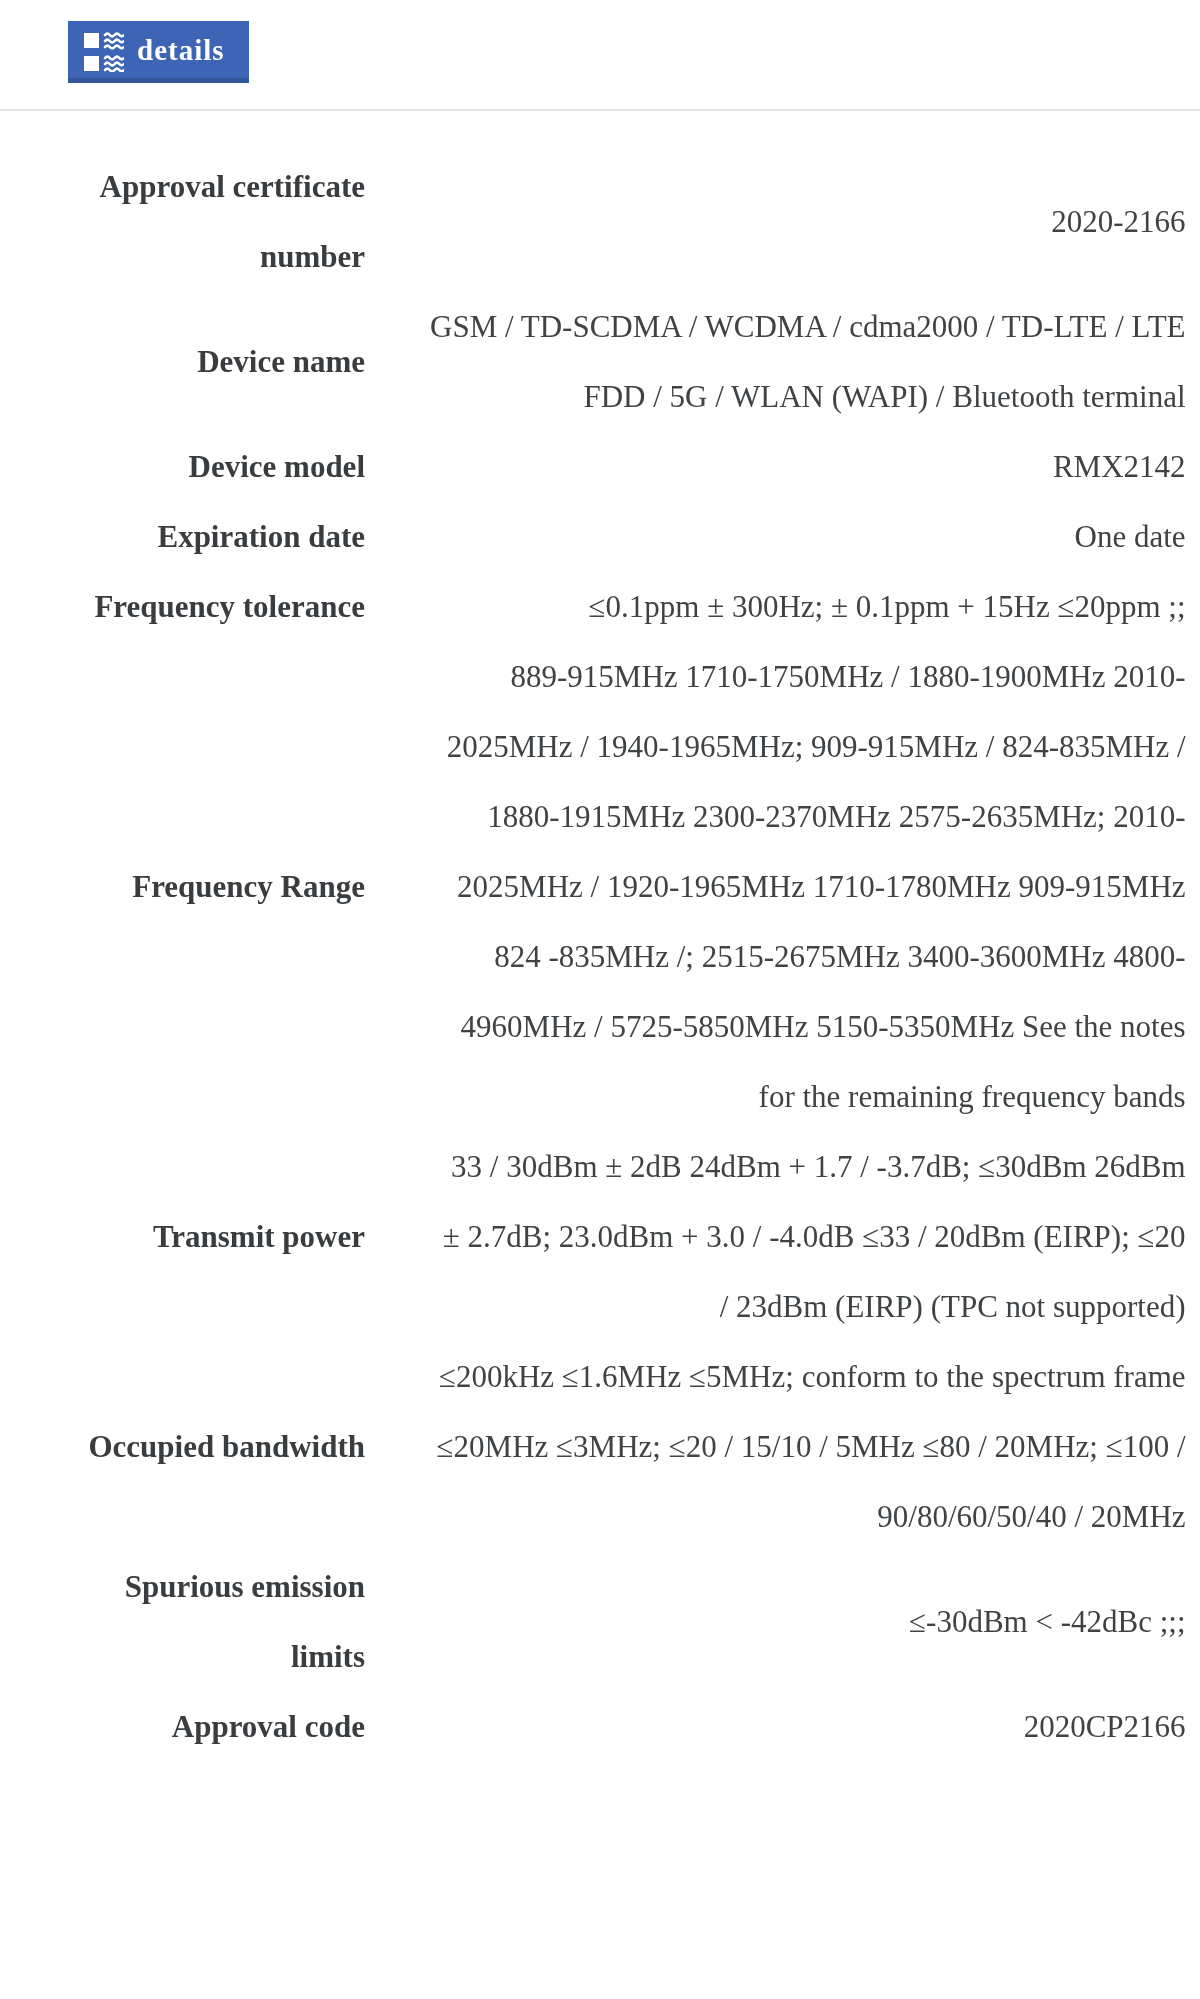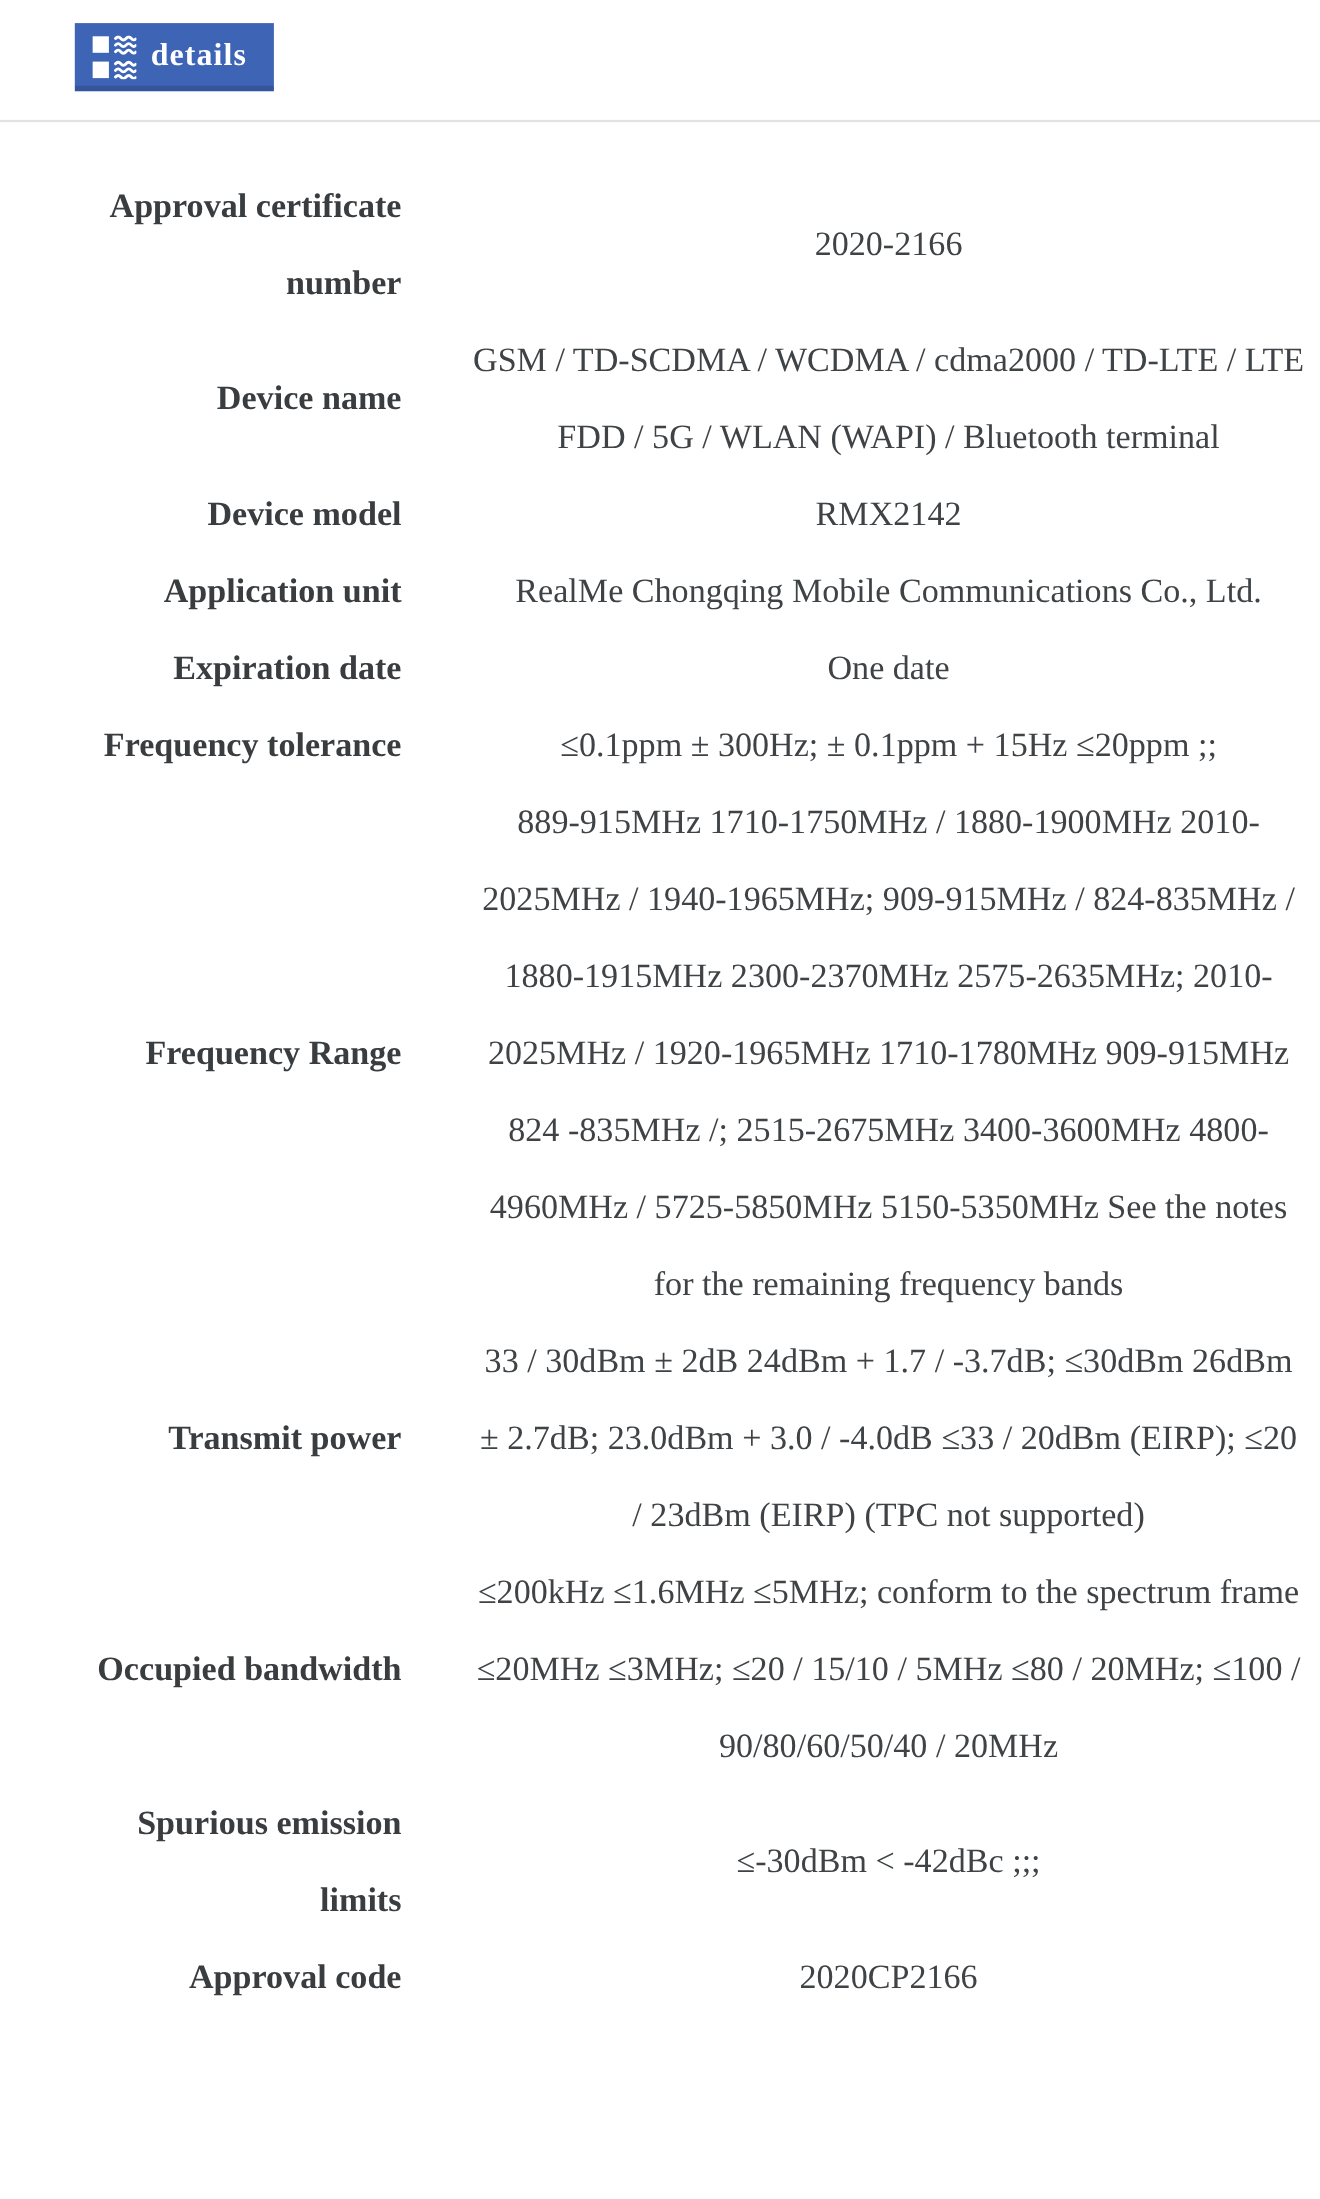--- a/index.html
+++ b/index.html
@@ -60,21 +60,21 @@
     white-space: pre;
   }
   .cell.label {
     width: 280px;
     text-align: right;
     font-weight: bold;
     color: #3a3d40;
   }
   .cell.value {
     padding-left: 65px;
-    text-align: center;
+    text-align: right;
     color: #3f4346;
   }
 </style>
 </head>
 <body>
 
 <div class="page">
 
   <div class="badge">
     <span class="icon">
@@ -108,24 +108,20 @@
       <div class="cell label">Device name</div>
       <div class="cell value">GSM / TD-SCDMA / WCDMA / cdma2000 / TD-LTE / LTE
 FDD / 5G / WLAN (WAPI) / Bluetooth terminal</div>
     </div>
 
     <div class="row">
       <div class="cell label">Device model</div>
       <div class="cell value">RMX2142</div>
     </div>
 
-    <div class="row">
-      <div class="cell label">Application unit</div>
-      <div class="cell value">RealMe Chongqing Mobile Communications Co., Ltd.</div>
-    </div>
 
 
     <div class="row">
       <div class="cell label">Expiration date</div>
       <div class="cell value">One date</div>
     </div>
 
     <div class="row">
       <div class="cell label">Frequency tolerance</div>
       <div class="cell value">≤0.1ppm ± 300Hz; ± 0.1ppm + 15Hz ≤20ppm ;;</div>

